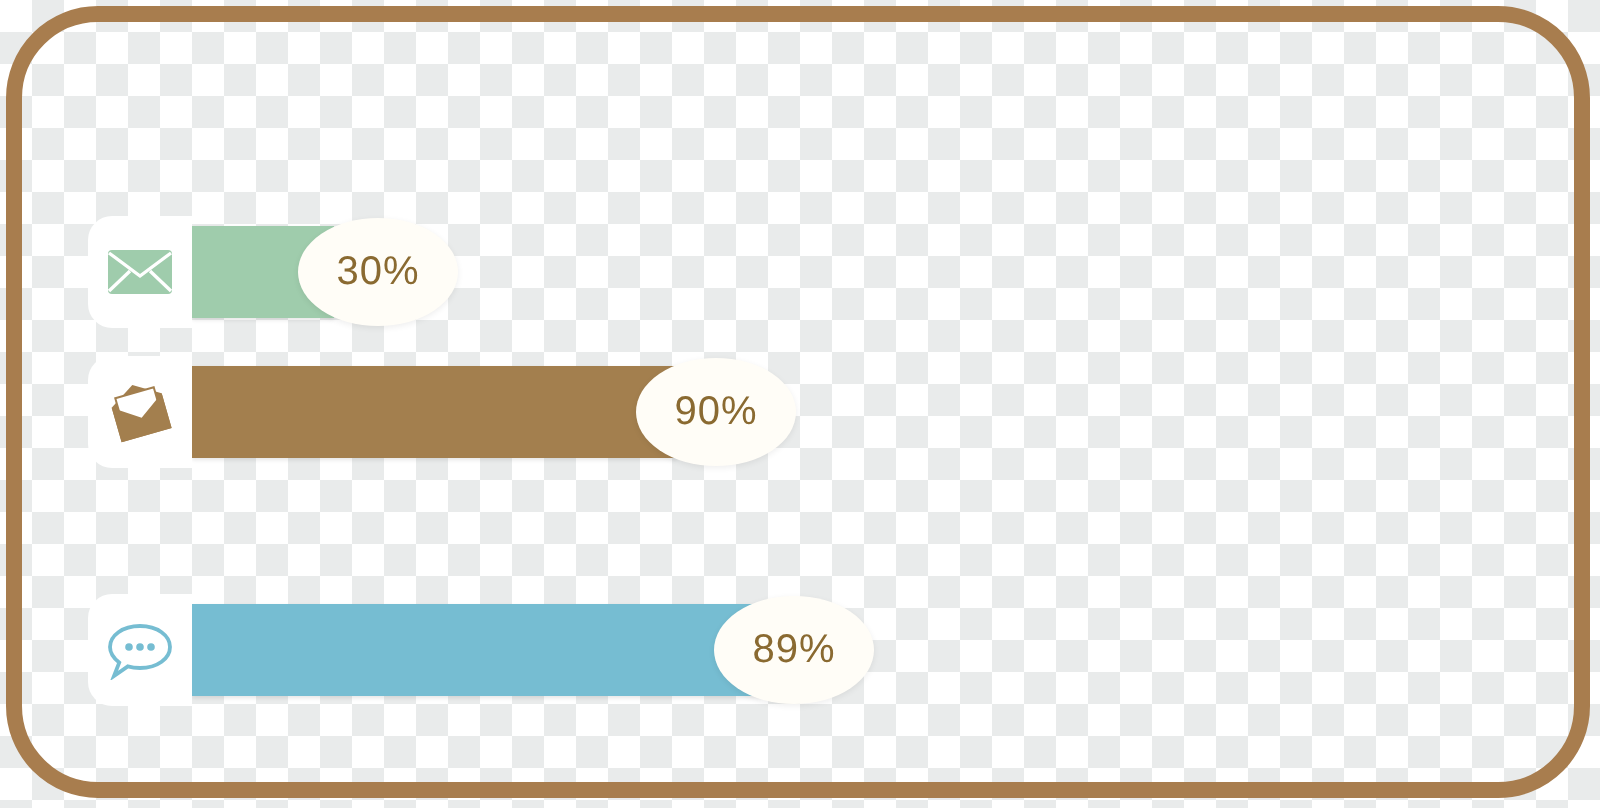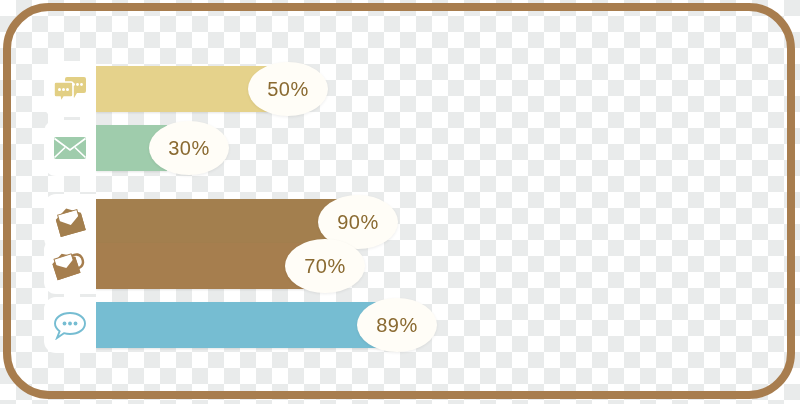--- a/index.html
+++ b/index.html
@@ -112,97 +112,57 @@
 </style>
 </head>
 <body>
 
 <div id="canvas">
 
   <div id="frame"></div>
 
   <div id="chart">
 
-    <div class="row" style="top:61px;">
-      <div class="icon-plate">
-        <span>
-          <svg width="34" height="30" viewBox="0 0 34 30">
-            <path d="M14 3 H31 a2 2 0 0 1 2 2 V17 a2 2 0 0 1 -2 2 H24 l-3 5 -1 -5 H14 a2 2 0 0 1 -2 -2 V5 a2 2 0 0 1 2 -2 Z" fill="#e2cf84"></path>
-            <path d="M3 8 H18 a2 2 0 0 1 2 2 V21 a2 2 0 0 1 -2 2 H11 l-3 5 -1 -5 H3 a2 2 0 0 1 -2 -2 V10 a2 2 0 0 1 2 -2 Z" fill="#e2cf84" stroke="#ffffff" stroke-width="1.6"></path>
-            <circle cx="6.5" cy="15.5" r="1.5" fill="#ffffff"></circle>
-            <circle cx="10.5" cy="15.5" r="1.5" fill="#ffffff"></circle>
-            <circle cx="14.5" cy="15.5" r="1.5" fill="#ffffff"></circle>
-            <circle cx="20.5" cy="10.5" r="1.4" fill="#ffffff"></circle>
-            <circle cx="24.5" cy="10.5" r="1.4" fill="#ffffff"></circle>
-            <circle cx="28.5" cy="10.5" r="1.4" fill="#ffffff"></circle>
-          </svg>
-        </span>
-      </div>
-      <div class="bar" style="width:172px;background:#e5d28b;">
-      </div>
-      <div class="pct-bubble" style="left:204px;">
-        <span class="pct-text">50%</span>
-      </div>
-    </div>
 
-    <div class="row" style="top:120px;align-items:center;">
+    <div class="row" style="top:108px;align-items:center;">
       <div class="icon-plate">
         <span>
           <svg width="34" height="26" viewBox="0 0 34 26">
             <rect x="1" y="2" width="32" height="22" rx="2" fill="#9fccac"></rect>
             <path d="M1.5 3.5 L17 15 L32.5 3.5" fill="none" stroke="#ffffff" stroke-width="1.7"></path>
             <path d="M1.5 22.5 L12 12.5 M32.5 22.5 L22 12.5" fill="none" stroke="#ffffff" stroke-width="1.7"></path>
           </svg>
         </span>
       </div>
       <div class="bar" style="width:71px;background:#9fccac;">
       </div>
       <div class="pct-bubble" style="left:105px;">
         <span class="pct-text">30%</span>
       </div>
     </div>
 
-    <div class="row" style="top:194px;">
+    <div class="row" style="top:178px;">
       <div class="icon-plate">
         <span>
           <svg width="34" height="32" viewBox="0 0 34 32">
             <g transform="rotate(-16 17 16)">
               <path d="M4 10 L17 2 L30 10 L30 28 L4 28 Z" fill="#a37f4e"></path>
               <path d="M7 6 L27 6 L27 18 L17 22 L7 18 Z" fill="#ffffff" stroke="#a37f4e" stroke-width="1"></path>
               <path d="M4 10 L17 19 L30 10 L30 28 L4 28 Z" fill="#a37f4e"></path>
             </g>
           </svg>
         </span>
       </div>
       <div class="bar" style="width:243px;background:#a37f4e;">
       </div>
       <div class="pct-bubble" style="left:274px;">
         <span class="pct-text">90%</span>
       </div>
     </div>
 
-    <div class="row" style="top:238px;">
-      <div class="icon-plate">
-        <span>
-          <svg width="38" height="32" viewBox="0 0 38 32">
-            <path d="M20 6 q8 -4 11 2 q3 7 -3 10 q-4 2 -6 -1" fill="none" stroke="#a67e4e" stroke-width="2.4" stroke-linecap="round"></path>
-            <g transform="rotate(-18 15 17)">
-              <path d="M3 10 L15 3 L27 10 L27 27 L3 27 Z" fill="#a67e4e"></path>
-              <path d="M6 6 L24 6 L24 17 L15 21 L6 17 Z" fill="#ffffff" stroke="#a67e4e" stroke-width="1"></path>
-              <path d="M3 10 L15 18 L27 10 L27 27 L3 27 Z" fill="#a67e4e"></path>
-            </g>
-          </svg>
-        </span>
-      </div>
-      <div class="bar" style="width:209px;background:#a67e4e;">
-      </div>
-      <div class="pct-bubble" style="left:241px;">
-        <span class="pct-text">70%</span>
-      </div>
-    </div>
 
     <div class="row" style="top:297px;">
       <div class="icon-plate">
         <span>
           <svg width="34" height="30" viewBox="0 0 34 30">
             <path d="M17 3 C25.8 3 32 7.8 32 13.5 C32 19.2 25.8 24 17 24 C14.8 24 12.7 23.7 10.9 23.2 L4 28 L6.6 21.3 C4.1 19.3 2 16.6 2 13.5 C2 7.8 8.2 3 17 3 Z" fill="none" stroke="#76bdd2" stroke-width="1.9"></path>
             <circle cx="11.5" cy="13.5" r="1.9" fill="#76bdd2"></circle>
             <circle cx="17" cy="13.5" r="1.9" fill="#76bdd2"></circle>
             <circle cx="22.5" cy="13.5" r="1.9" fill="#76bdd2"></circle>
           </svg>

